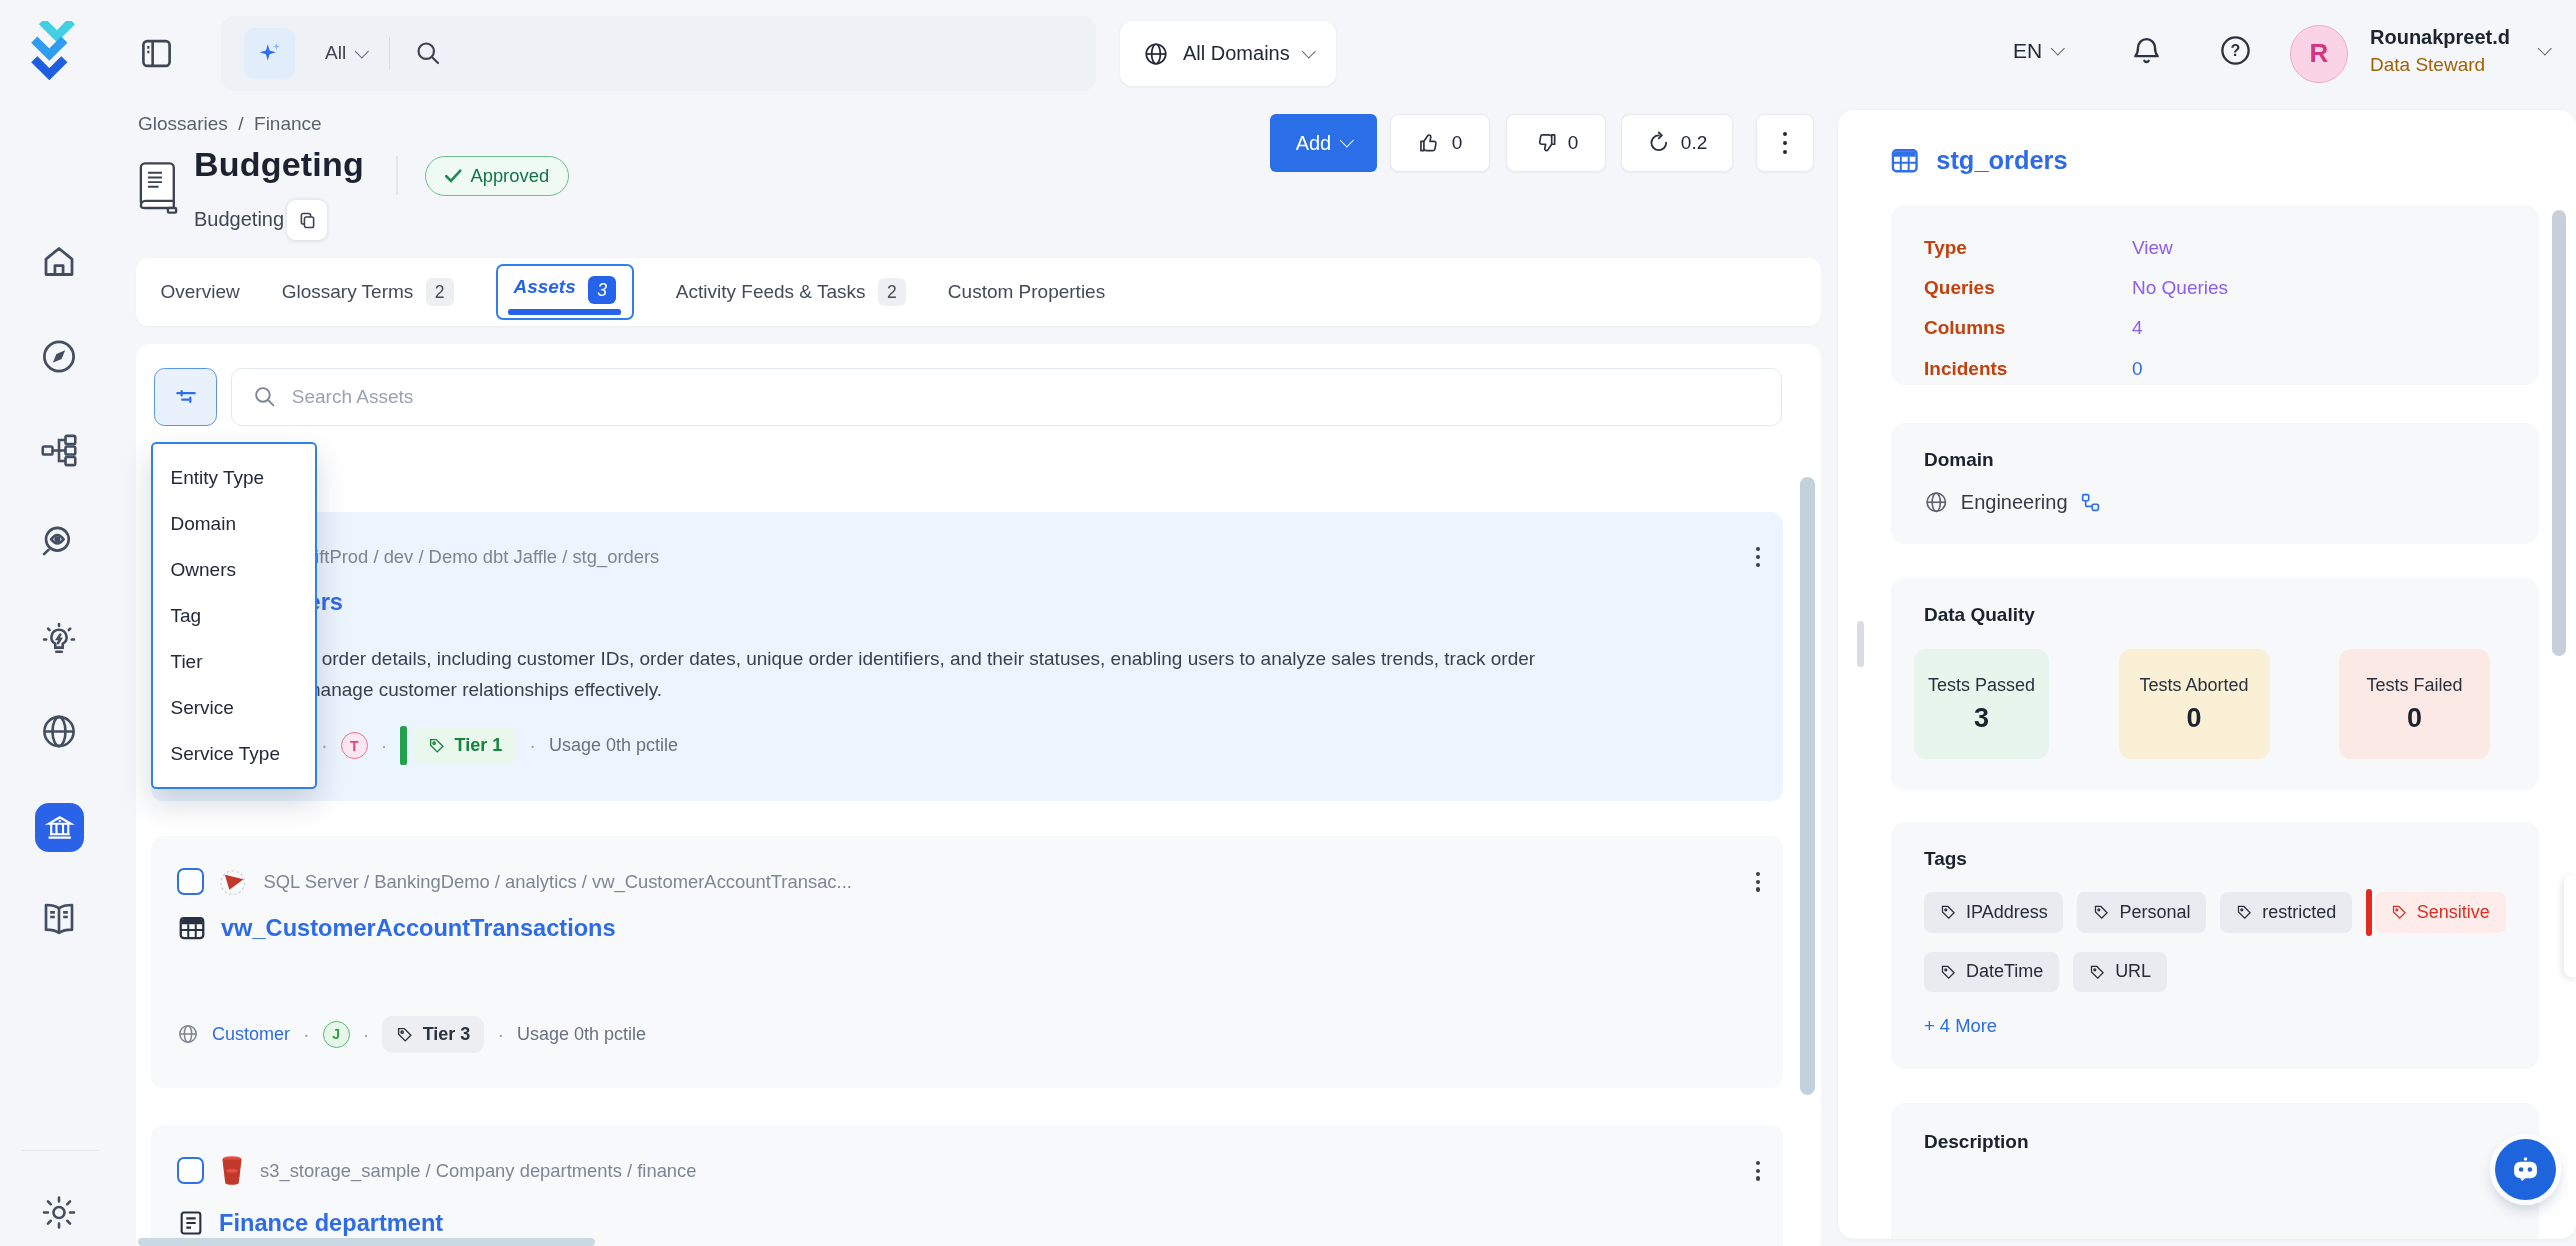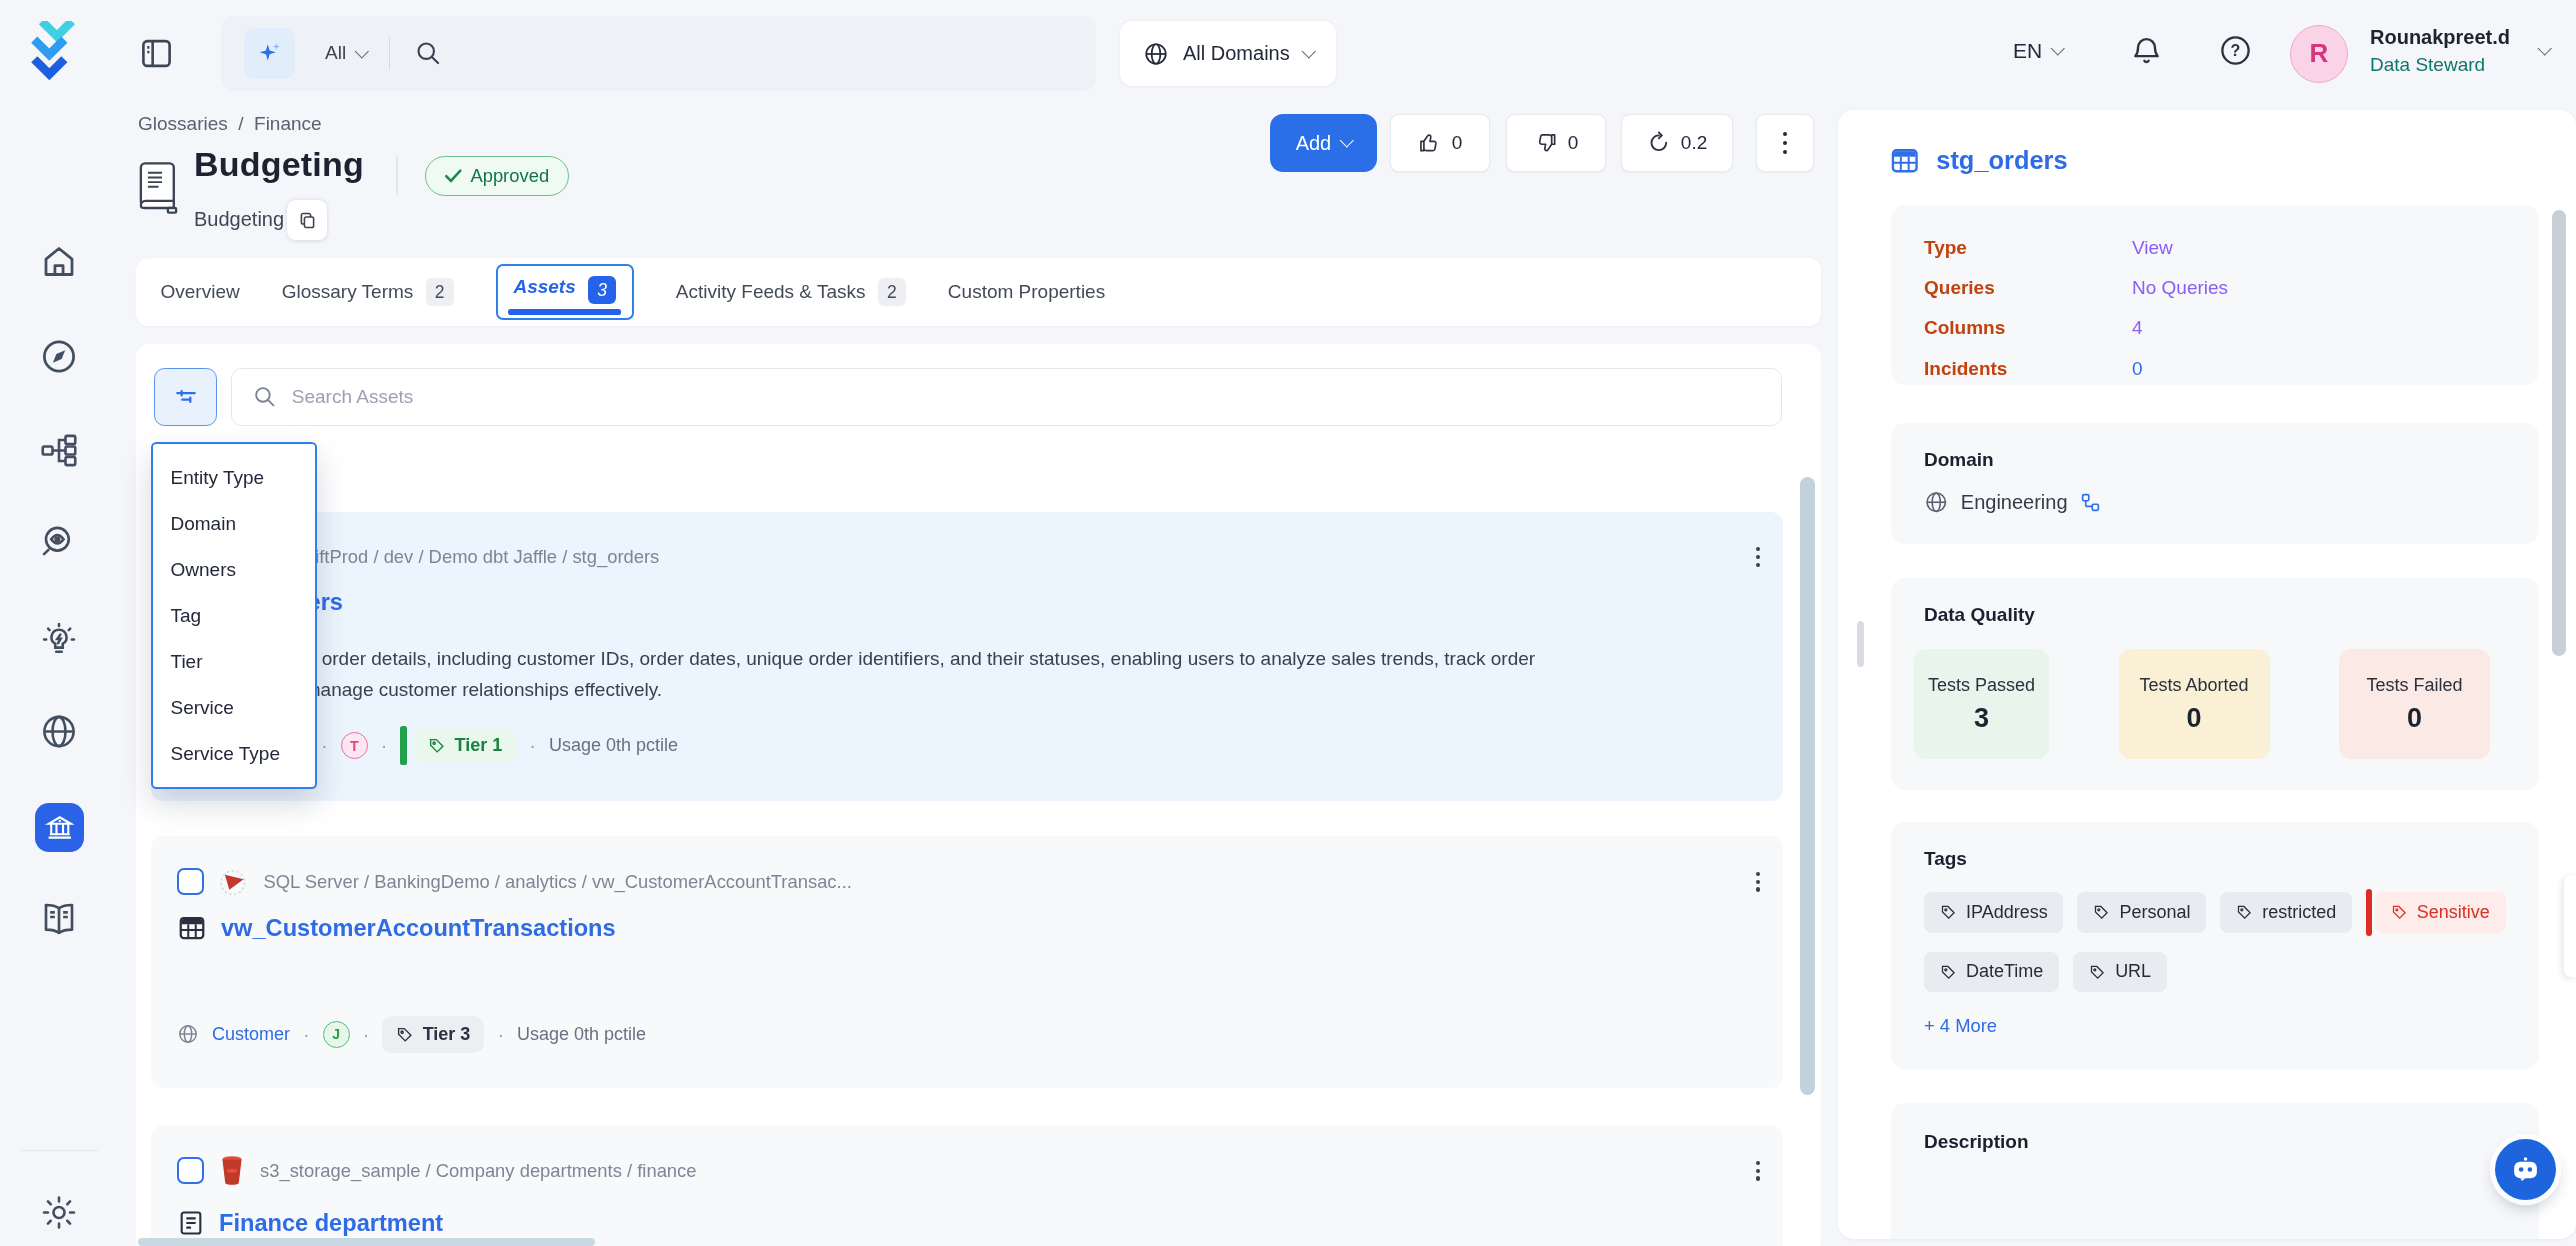--- a/index.html
+++ b/index.html
@@ -20,40 +20,40 @@
   .sb-divider { width:0.9px; height:33px; background:#d7dbe3; margin-right:24.5px; }
   .chev { width:9.6px; height:9.6px; border-right:1.9px solid #5a6170; border-bottom:1.9px solid #5a6170; transform:rotate(45deg) translate(-1.8px,-1.8px); display:inline-block; }
   .domains-btn { position:absolute; left:1120px; top:21px; height:65px; background:#ffffff; border-radius:12.3px; display:flex; align-items:center; gap:14px; padding:0 23px; font-size:20px; color:#23283a; box-shadow:0 0.9px 2.6px rgba(20,30,60,.07); cursor:pointer; }
   .lang-btn { position:absolute; left:2013px; top:39px; display:flex; align-items:center; gap:10.5px; font-size:21px; color:#23283a; cursor:pointer; }
   .icon-btn { color:#2c3240; cursor:pointer; }
   .bell-btn { position:absolute; left:2129px; top:33px; }
   .help-btn { position:absolute; left:2218px; top:33px; }
   .avatar { position:absolute; left:2290px; top:24.5px; width:58px; height:58px; border-radius:50%; background:#fbd3e6; border:1.8px solid #f0a9cd; color:#d6367f; font-size:26px; font-weight:700; display:flex; align-items:center; justify-content:center; cursor:pointer; }
   .user-block { position:absolute; left:2370px; top:26px; cursor:pointer; }
   .user-name { font-size:20px; font-weight:700; color:#1e2330; }
-  .user-role { font-size:19px; color:#0f766e; margin-top:5.3px; }
+  .user-role { font-size:19px; color:#a16207; margin-top:5.3px; }
   .user-chev { position:absolute; left:2540px; top:46px; }
 
   
   .rail { position:absolute; left:0; top:107px; width:118px; height:1140px; }
   .rail-item { position:absolute; left:50%; transform:translateX(-50%); color:#444e61; cursor:pointer; }
   .rail-active { position:absolute; left:35px; top:696px; width:49px; height:49px; background:#2a63e8; border-radius:14px; display:flex; align-items:center; justify-content:center; cursor:pointer; }
   .rail-divider { position:absolute; left:21px; top:1043px; width:77px; height:0.9px; background:#e4e7ec; }
 
   
   .breadcrumb { position:absolute; left:138px; top:113px; font-size:19px; color:#5a6270; display:flex; gap:10.5px; }
   .breadcrumb .bc-link { cursor:pointer; }
   .gloss-icon { position:absolute; left:135px; top:159px; color:#3c4353; }
   .page-title { position:absolute; left:194px; top:145px; font-size:34px; font-weight:700; color:#1c2230; letter-spacing:0.2px; }
   .title-divider { position:absolute; left:396px; top:156px; width:1.8px; height:39px; background:#e3e6ec; }
   .approved-pill { position:absolute; left:425px; top:156px; height:40px; border:1.3px solid #6fc08e; background:#eefaf2; border-radius:20px; color:#157347; font-size:18.4px; display:flex; align-items:center; gap:8.8px; padding:0 19px; }
   .subtitle { position:absolute; left:194px; top:208px; font-size:20px; color:#3f4654; }
   .copy-btn { position:absolute; left:287px; top:200px; width:40px; height:40px; background:#fff; border-radius:8.8px; box-shadow:0 0.9px 4.4px rgba(20,30,60,.14); display:flex; align-items:center; justify-content:center; color:#3c4250; cursor:pointer; }
 
-  .add-btn { position:absolute; left:1270px; top:114px; width:107px; height:58px; background:#2a6ee8; border:none; border-radius:13px; color:#fff; font-size:20px; font-family:inherit; display:flex; align-items:center; justify-content:center; gap:10.5px; cursor:pointer; }
+  .add-btn { position:absolute; left:1270px; top:114px; width:107px; height:58px; background:#2a6ee8; border:none; border-radius:6px; color:#fff; font-size:20px; font-family:inherit; display:flex; align-items:center; justify-content:center; gap:10.5px; cursor:pointer; }
   .add-btn .chev { border-color:#fff; }
   .act-btn { position:absolute; top:114px; height:58px; background:#fff; border:0.9px solid #e8eaef; border-radius:8.8px; box-shadow:0 0.9px 1.8px rgba(20,30,60,.05); display:flex; align-items:center; justify-content:center; gap:10.5px; font-size:19px; color:#23283a; cursor:pointer; }
   .btn-up { left:1390px; width:100px; }
   .btn-down { left:1506px; width:100px; }
   .btn-score { left:1621px; width:112px; }
   .btn-kebab { left:1756px; width:58px; }
   .kebab-glyph { display:flex; flex-direction:column; gap:4.4px; }
   .kebab-glyph i { width:4.4px; height:4.4px; background:#23283a; border-radius:50%; }
 
   

